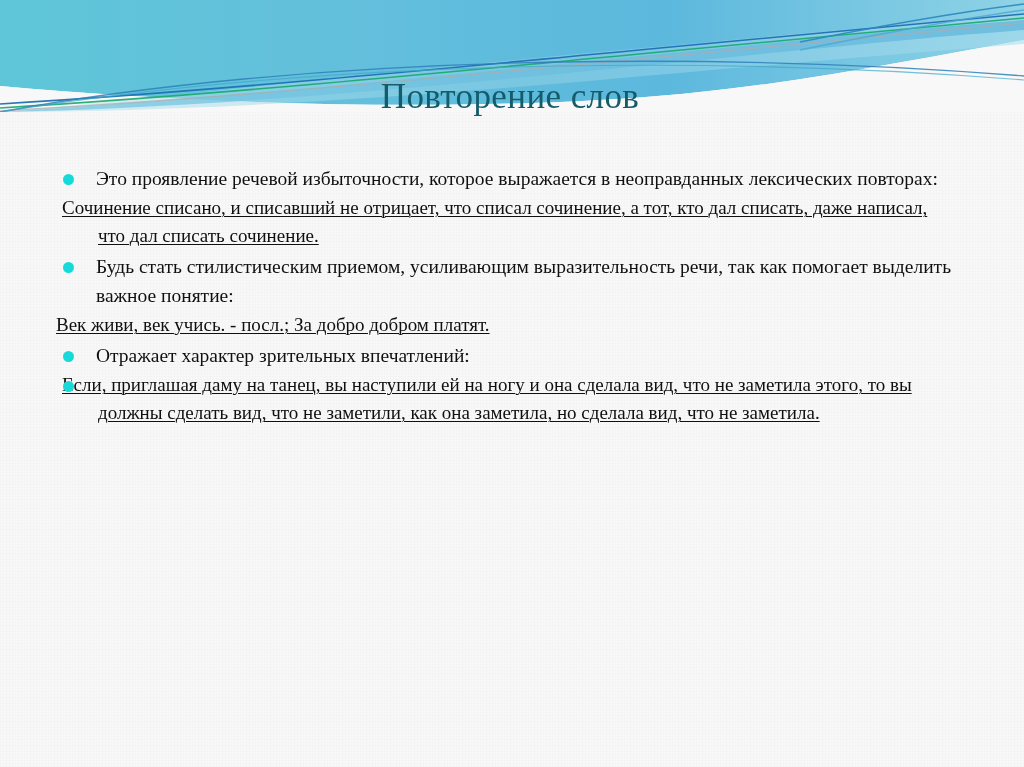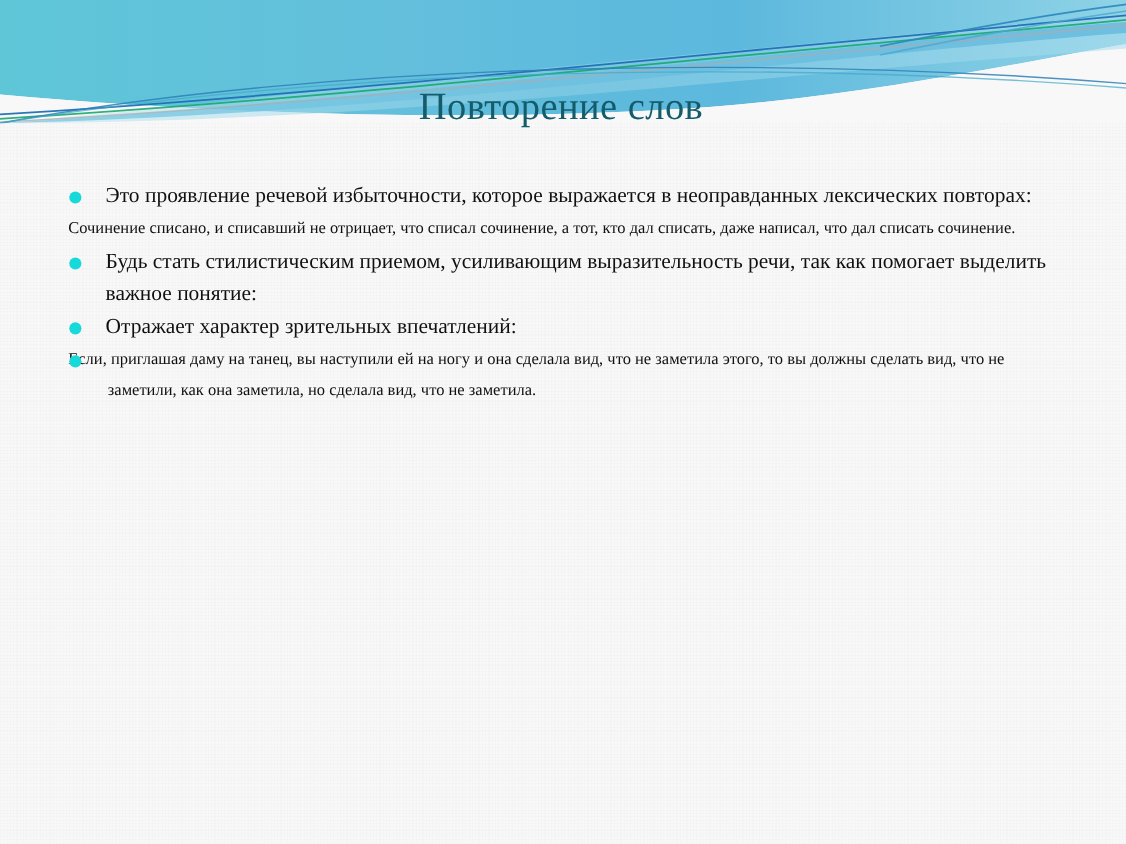--- a/index.html
+++ b/index.html
@@ -74,23 +74,24 @@
     left: 7px;
     top: 10px;
     width: 11px;
     height: 11px;
     border-radius: 50%;
     background: #17d9da;
   }
 
   
   .example {
-    font-size: 15px;
+    font-size: 19px;
     line-height: 28px;
     color: #101010;
+    text-decoration: underline;
     text-underline-offset: 2px;
     text-decoration-thickness: 1px;
     padding-left: 6px;
     text-indent: -6px;
     margin-bottom: 2px;
   }
   .example.hang {
     padding-left: 42px;
     text-indent: -36px;
   }
@@ -151,20 +152,21 @@
       <span>Это проявление речевой избыточности, которое выражается в неоправданных лексических повторах:</span>
     </div>
 
     <div class="example hang">Сочинение списано, и списавший не отрицает, что списал сочинение, а тот, кто дал списать, даже написал, что дал списать сочинение.</div>
 
     <div class="bullet-row">
       <span class="bullet-dot"></span>
       <span>Будь стать стилистическим приемом, усиливающим выразительность речи, так как помогает выделить важное понятие:</span>
     </div>
 
+    <div class="example">Век живи, век учись. - посл.; За добро добром платят.</div>
 
 
 
     <div class="bullet-row">
       <span class="bullet-dot"></span>
       <span>Отражает характер зрительных впечатлений:</span>
     </div>
 
 
     <div class="bullet-row">

